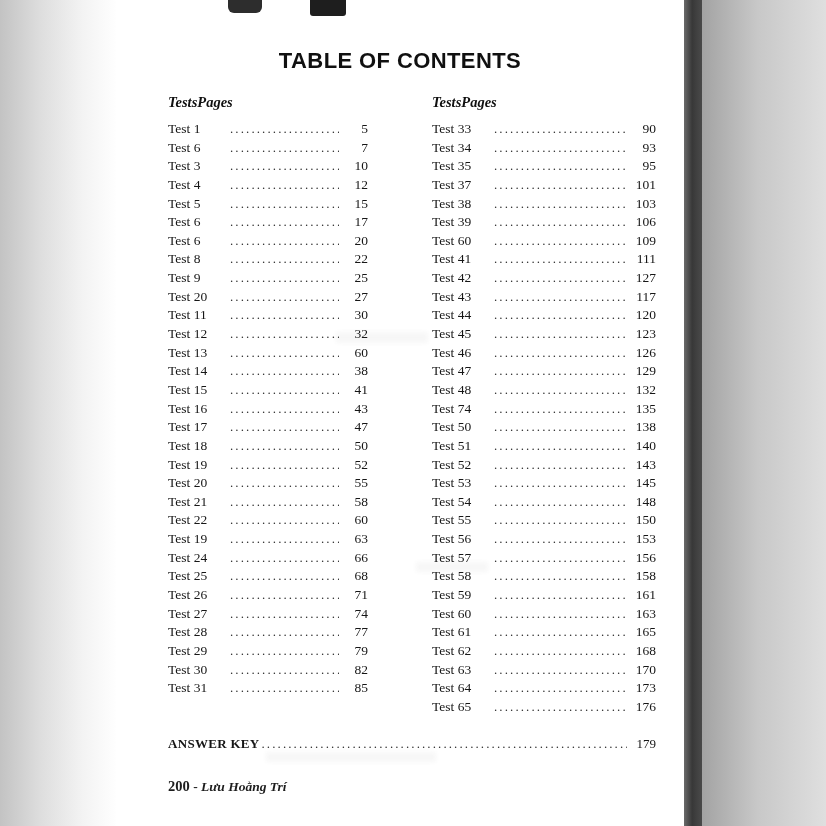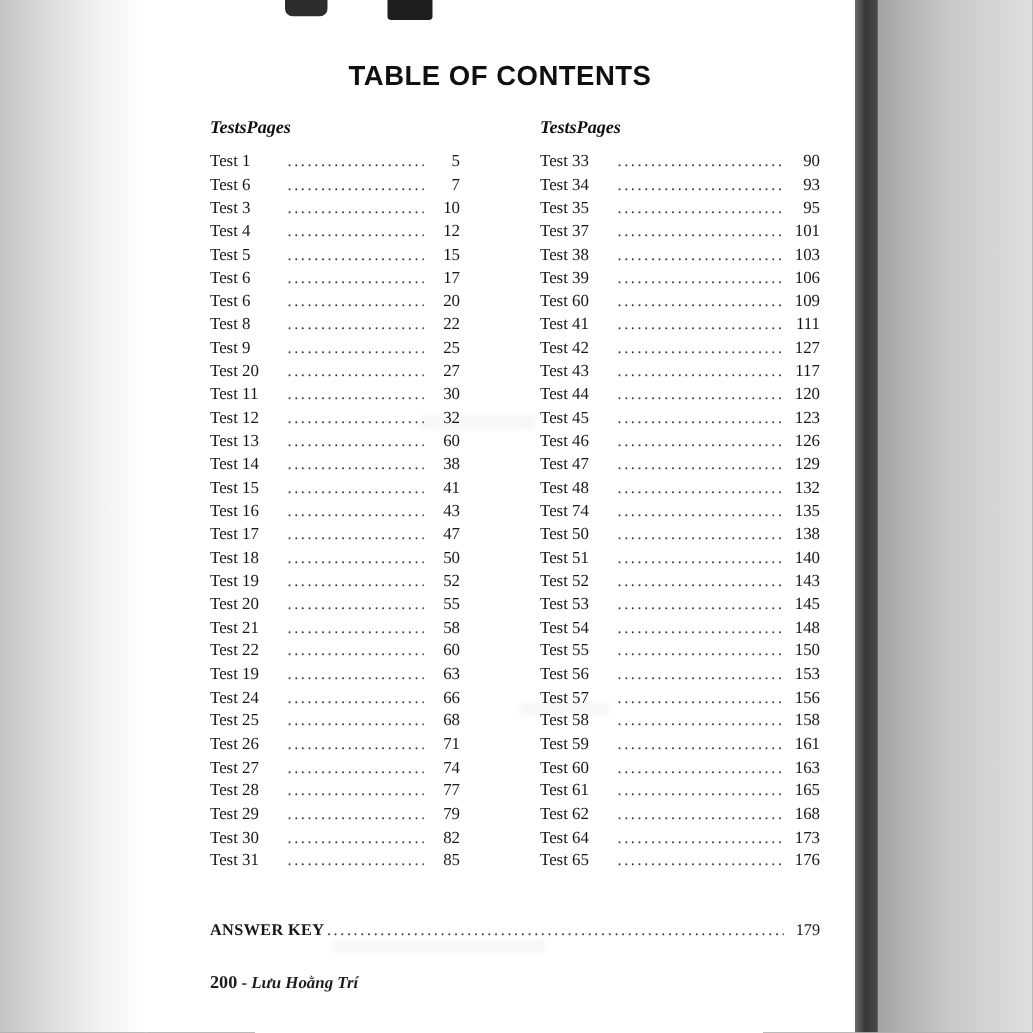--- a/index.html
+++ b/index.html
@@ -386,20 +386,25 @@
               <span class="label">Test 61</span>
               <span class="leader"></span>
               <span class="pagenum">165</span>
             </div>
             <div class="toc-row">
               <span class="label">Test 62</span>
               <span class="leader"></span>
               <span class="pagenum">168</span>
             </div>
             <div class="toc-row">
+              <span class="label">Test 63</span>
+              <span class="leader"></span>
+              <span class="pagenum">170</span>
+            </div>
+            <div class="toc-row">
               <span class="label">Test 64</span>
               <span class="leader"></span>
               <span class="pagenum">173</span>
             </div>
             <div class="toc-row">
               <span class="label">Test 65</span>
               <span class="leader"></span>
               <span class="pagenum">176</span>
             </div>
           </div>

